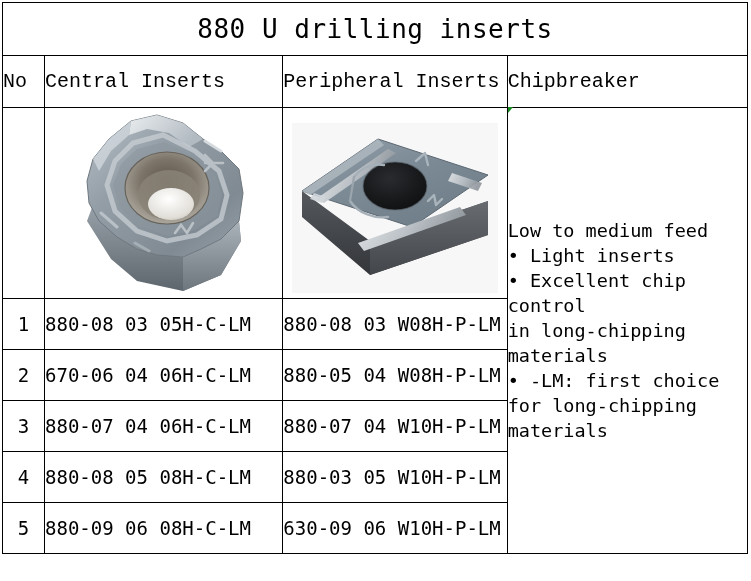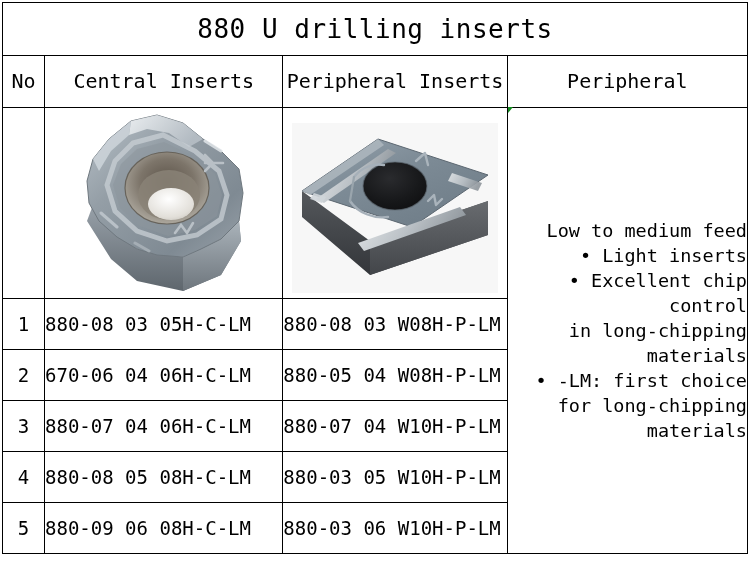--- a/index.html
+++ b/index.html
@@ -46,23 +46,24 @@
     line-height: 52px;
     white-space: nowrap;
   }
 
   
   .hdr-cell {
     height: 51px;
     font-size: 20px;
     line-height: 51px;
     padding-left: 6px;
-    text-align: center;
+    text-align: left;
     white-space: nowrap;
     position: relative;
+    font-family: Liberation Mono, monospace;
   }
   .hdr-no { padding-left: 5px; }
 
   
   .corner-marker {
     position: absolute;
     left: 0px;
     bottom: -6px;
     width: 0;
     height: 0;
@@ -93,21 +94,21 @@
   }
   .cell-code {
     font-size: 19px;
     padding-left: 7px;
     white-space: nowrap;
     letter-spacing: 0px;
   }
 
   
   .chip-cell {
-    text-align: right;
+    text-align: left;
     font-size: 18.5px;
     line-height: 25px;
     padding: 0 8px;
     vertical-align: middle;
   }
   .chip-line { display: block; white-space: nowrap; }
 
   
   
   
@@ -147,21 +148,21 @@
     <tbody>
         <tr>
       <td class="title-cell" colspan="4">880 U drilling inserts</td>
     </tr>
 
     <tr>
       <th class="hdr-cell hdr-no">No</th>
       <th class="hdr-cell">Central Inserts</th>
       <th class="hdr-cell">Peripheral Inserts</th>
       <th class="hdr-cell">
-        <span>Peripheral</span>
+        <span>Chipbreaker</span>
         <span class="corner-marker"></span>
       </th>
     </tr>
 
     <tr class="img-row">
       <td></td>
 
       <td class="img-cell">
         <div class="insert-central-wrap">
           <svg width="186" height="188" viewBox="0 0 186 188">
@@ -322,18 +323,18 @@
 
     <tr class="data-row">
       <td class="cell-no">4</td>
       <td class="cell-code">880-08 05 08H-C-LM</td>
       <td class="cell-code">880-03 05 W10H-P-LM</td>
     </tr>
 
     <tr class="data-row">
       <td class="cell-no">5</td>
       <td class="cell-code">880-09 06 08H-C-LM</td>
-      <td class="cell-code">880-03 06 W10H-P-LM</td>
+      <td class="cell-code">630-09 06 W10H-P-LM</td>
     </tr>
 
   </tbody>
     </table>
 </div>
 
 </body></html>

